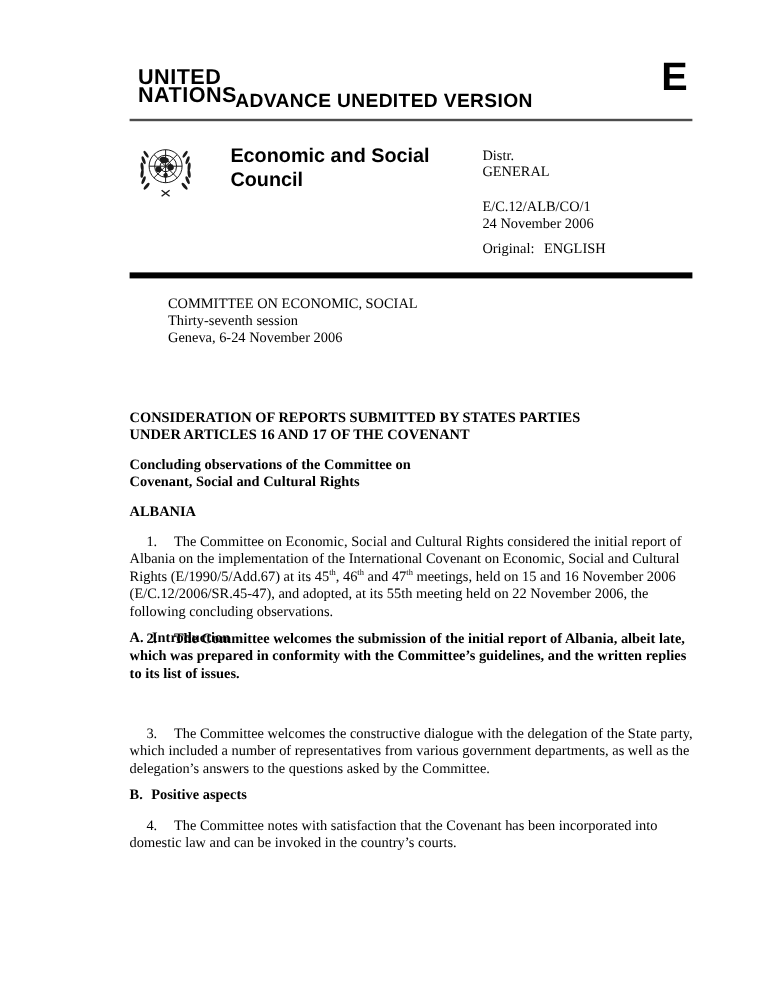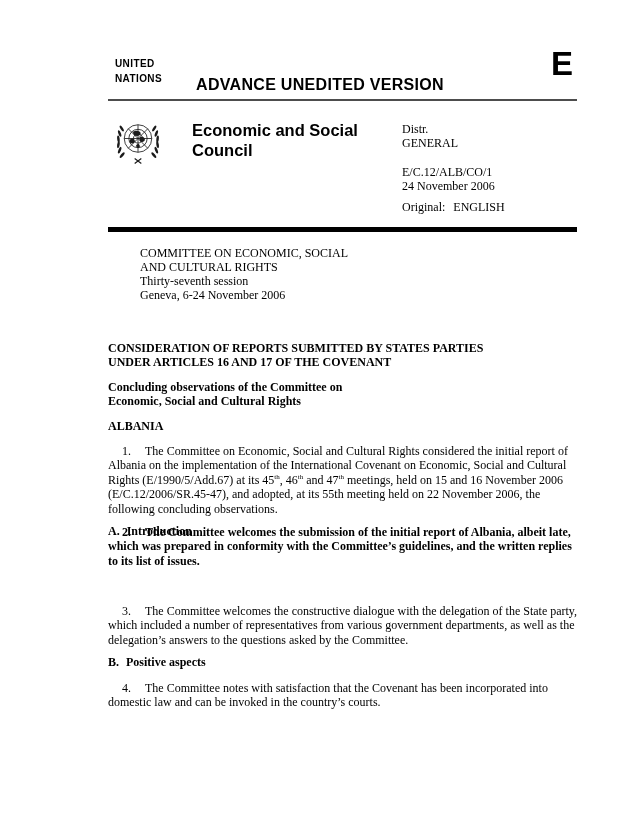--- a/index.html
+++ b/index.html
@@ -4,21 +4,21 @@
 <style>
   * { margin:0; padding:0; box-sizing:border-box; }
   html,body { width:640px; height:828px; background:#ffffff; }
   body { position:relative; font-family:"Liberation Serif", serif; color:#000; overflow:hidden; }
   .abs { position:absolute; }
 
   .advance { top:28px; left:0; width:640px; text-align:center;
              font-family:"Liberation Sans",sans-serif; font-weight:bold; font-size:16px; letter-spacing:.3px;margin-top:48px; }
 
   .un-name { top:57px; left:115px; font-family:"Liberation Sans",sans-serif;
-             font-weight:bold; font-size:10px; line-height:14.5px; letter-spacing:.4px; }
+             font-weight:bold; font-size:18px; line-height:14.5px; letter-spacing:.4px; }
 
   .doc-letter { top:47px; left:551px; font-family:"Liberation Sans",sans-serif;
                 font-weight:bold; font-size:33px; line-height:33px; }
 
   .rule-thin  { top:99px;  left:108px; width:469px; height:2px; background:#4d4d4d; }
   .rule-thick { top:227px; left:108px; width:469px; height:5px; background:#000; }
 
   .emblem { top:114px; left:113px; width:50px; height:54px; }
 
   .council { top:120px; left:192px; width:196px; font-family:"Liberation Sans",sans-serif;
@@ -110,33 +110,32 @@
   <div>24 November 2006</div>
 </div>
 <div class="abs original">
   <span>Original:</span><span class="orig-value">ENGLISH</span>
 </div>
 
 <div class="abs rule-thick"></div>
 
 <div class="abs session">
   <div>COMMITTEE ON ECONOMIC, SOCIAL</div>
-  <div>AND CULTURAL RIGHTS</div>
   <div>Thirty-seventh session</div>
   <div>Geneva, 6-24 November 2006</div>
 </div>
 
 <div class="abs col center bold main-title">
   <div>CONSIDERATION OF REPORTS SUBMITTED BY STATES PARTIES</div>
   <div>UNDER ARTICLES 16 AND 17 OF THE COVENANT</div>
 </div>
 
 <div class="abs col center bold subtitle">
   <div>Concluding observations of the Committee on</div>
-  <div>Economic, Social and Cultural Rights</div>
+  <div>Covenant, Social and Cultural Rights</div>
 </div>
 
 <div class="abs col center bold country">ALBANIA</div>
 
 <p class="abs col para para-1"><span class="pnum">1.</span><span class="ptab"></span><span>The Committee on Economic, Social and Cultural Rights considered the initial report of Albania on the implementation of the International Covenant on Economic, Social and Cultural Rights (E/1990/5/Add.67) at its 45</span><sup>th</sup><span>, 46</span><sup>th</sup><span> and 47</span><sup>th</sup><span> meetings, held on 15 and 16 November 2006 (E/C.12/2006/SR.45-47), and adopted, at its 55th meeting held on 22 November 2006, the following concluding observations.</span></p>
 
 <div class="abs col center heading heading-a">
   <span class="h-letter">A.</span><span>Introduction</span>
 </div>
 

